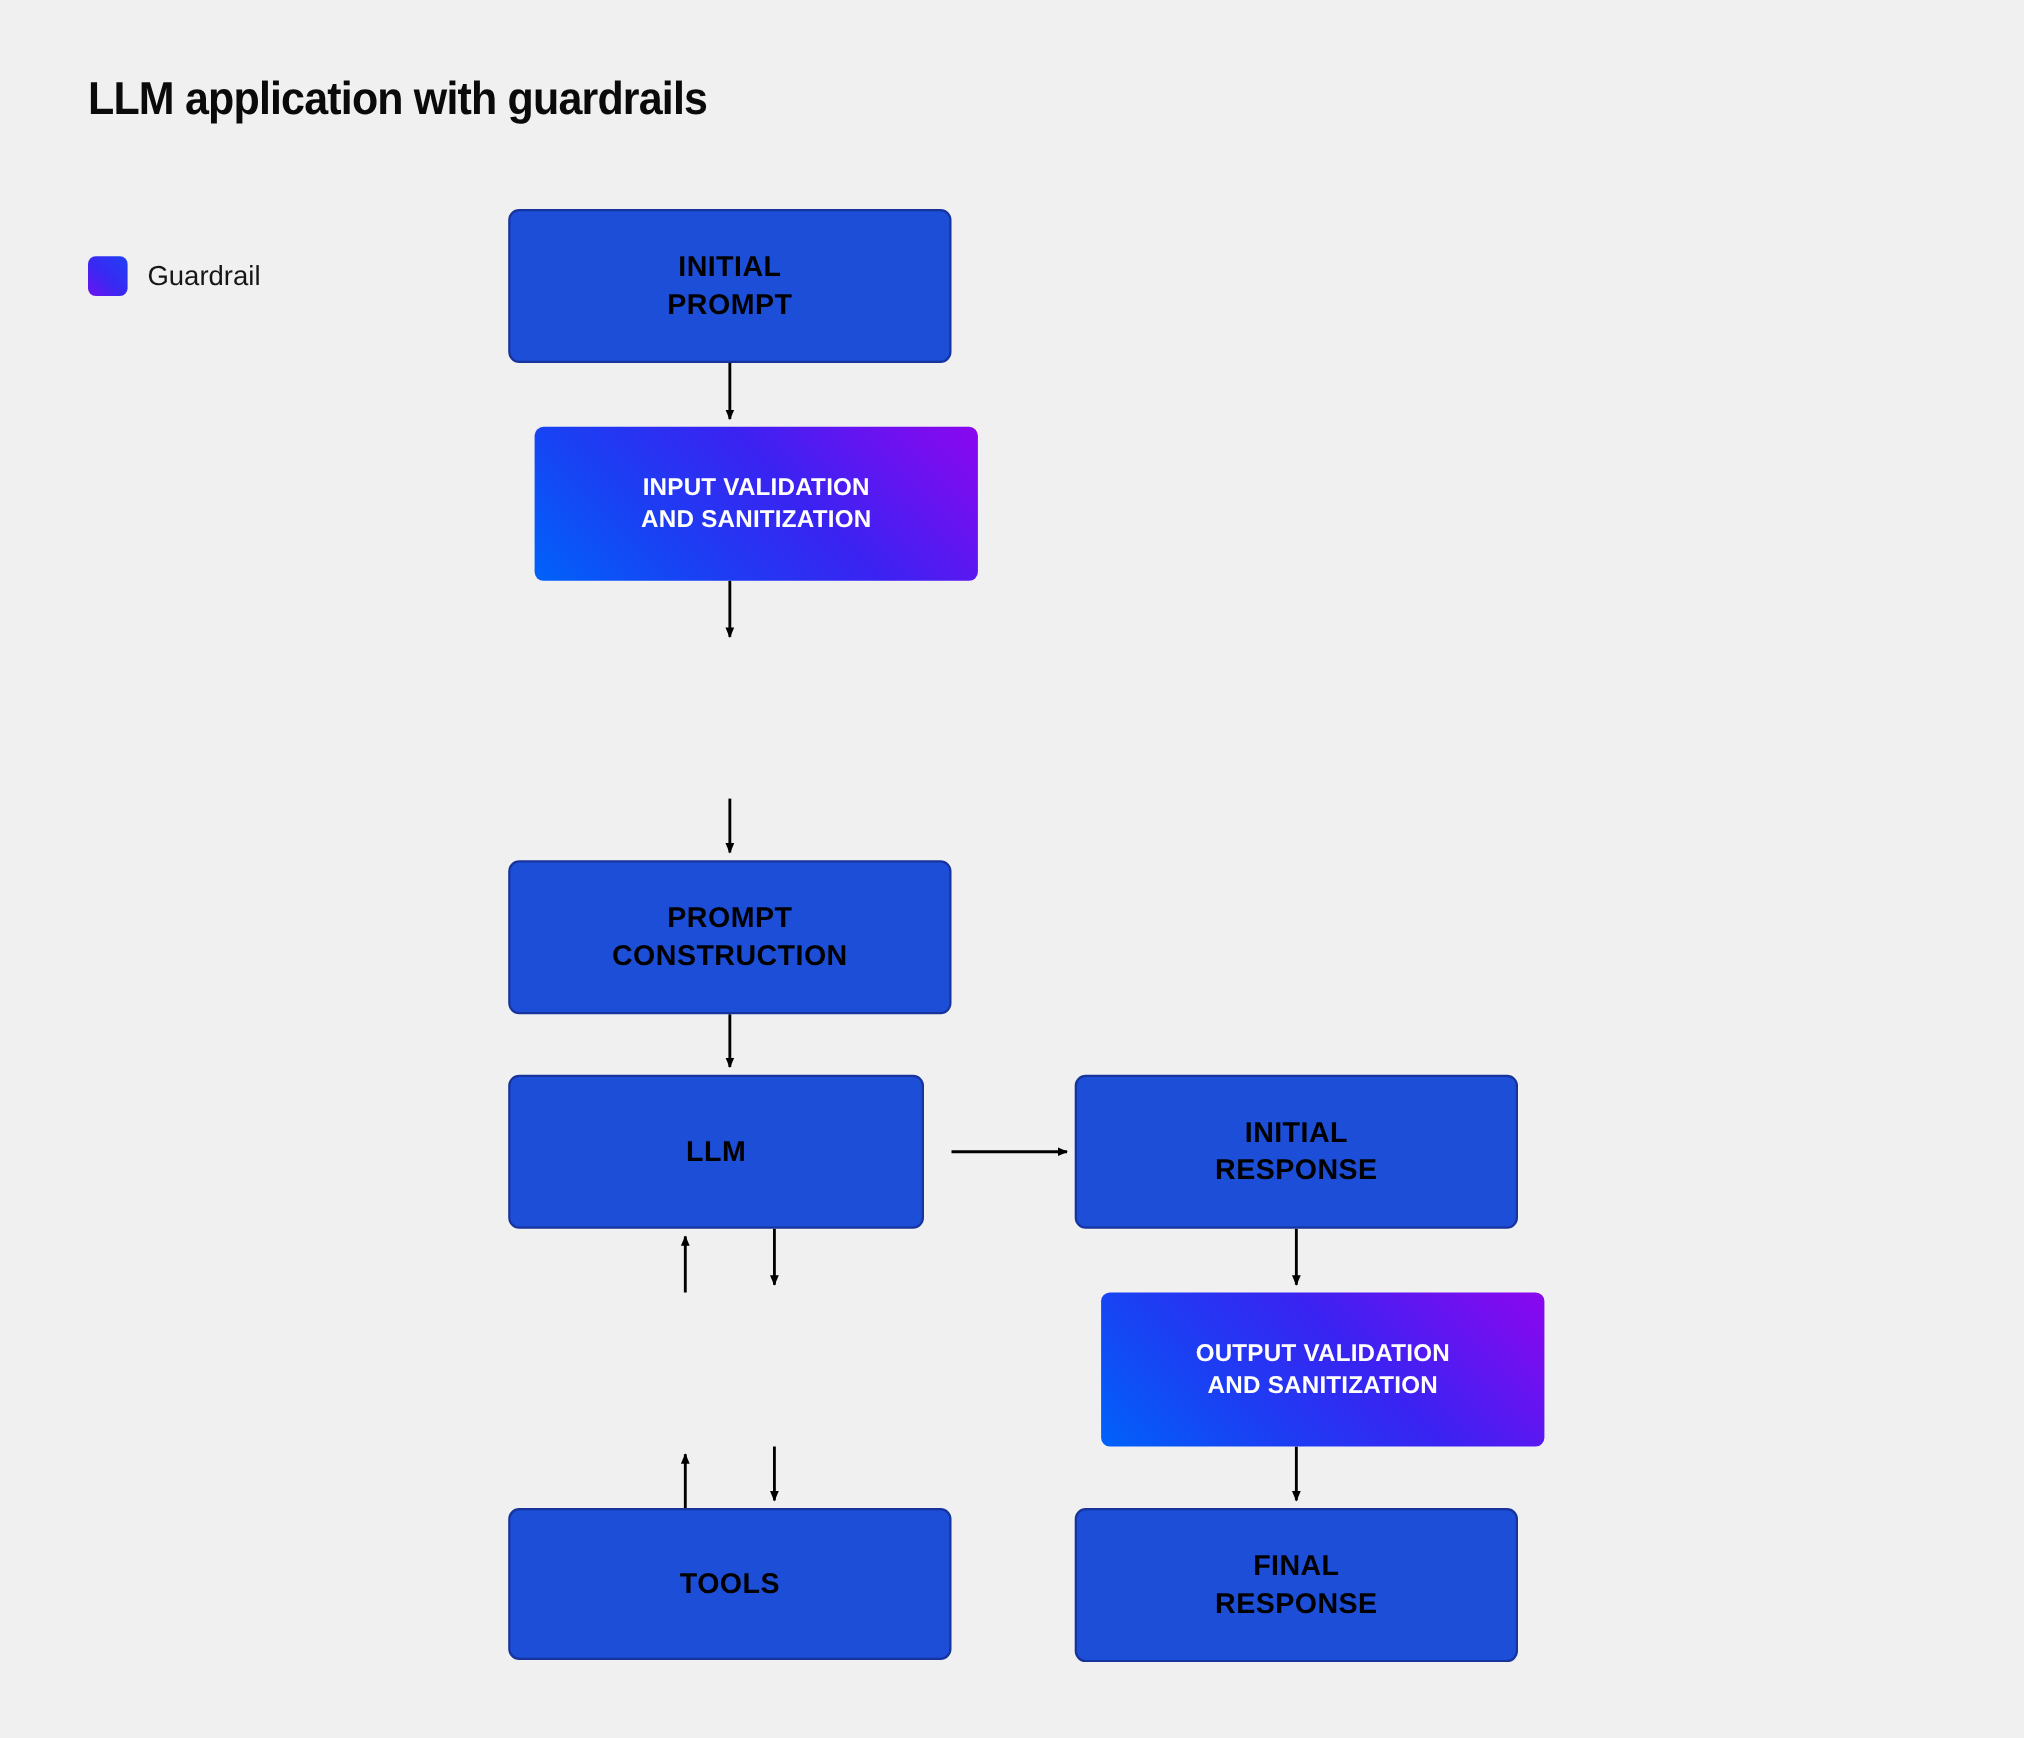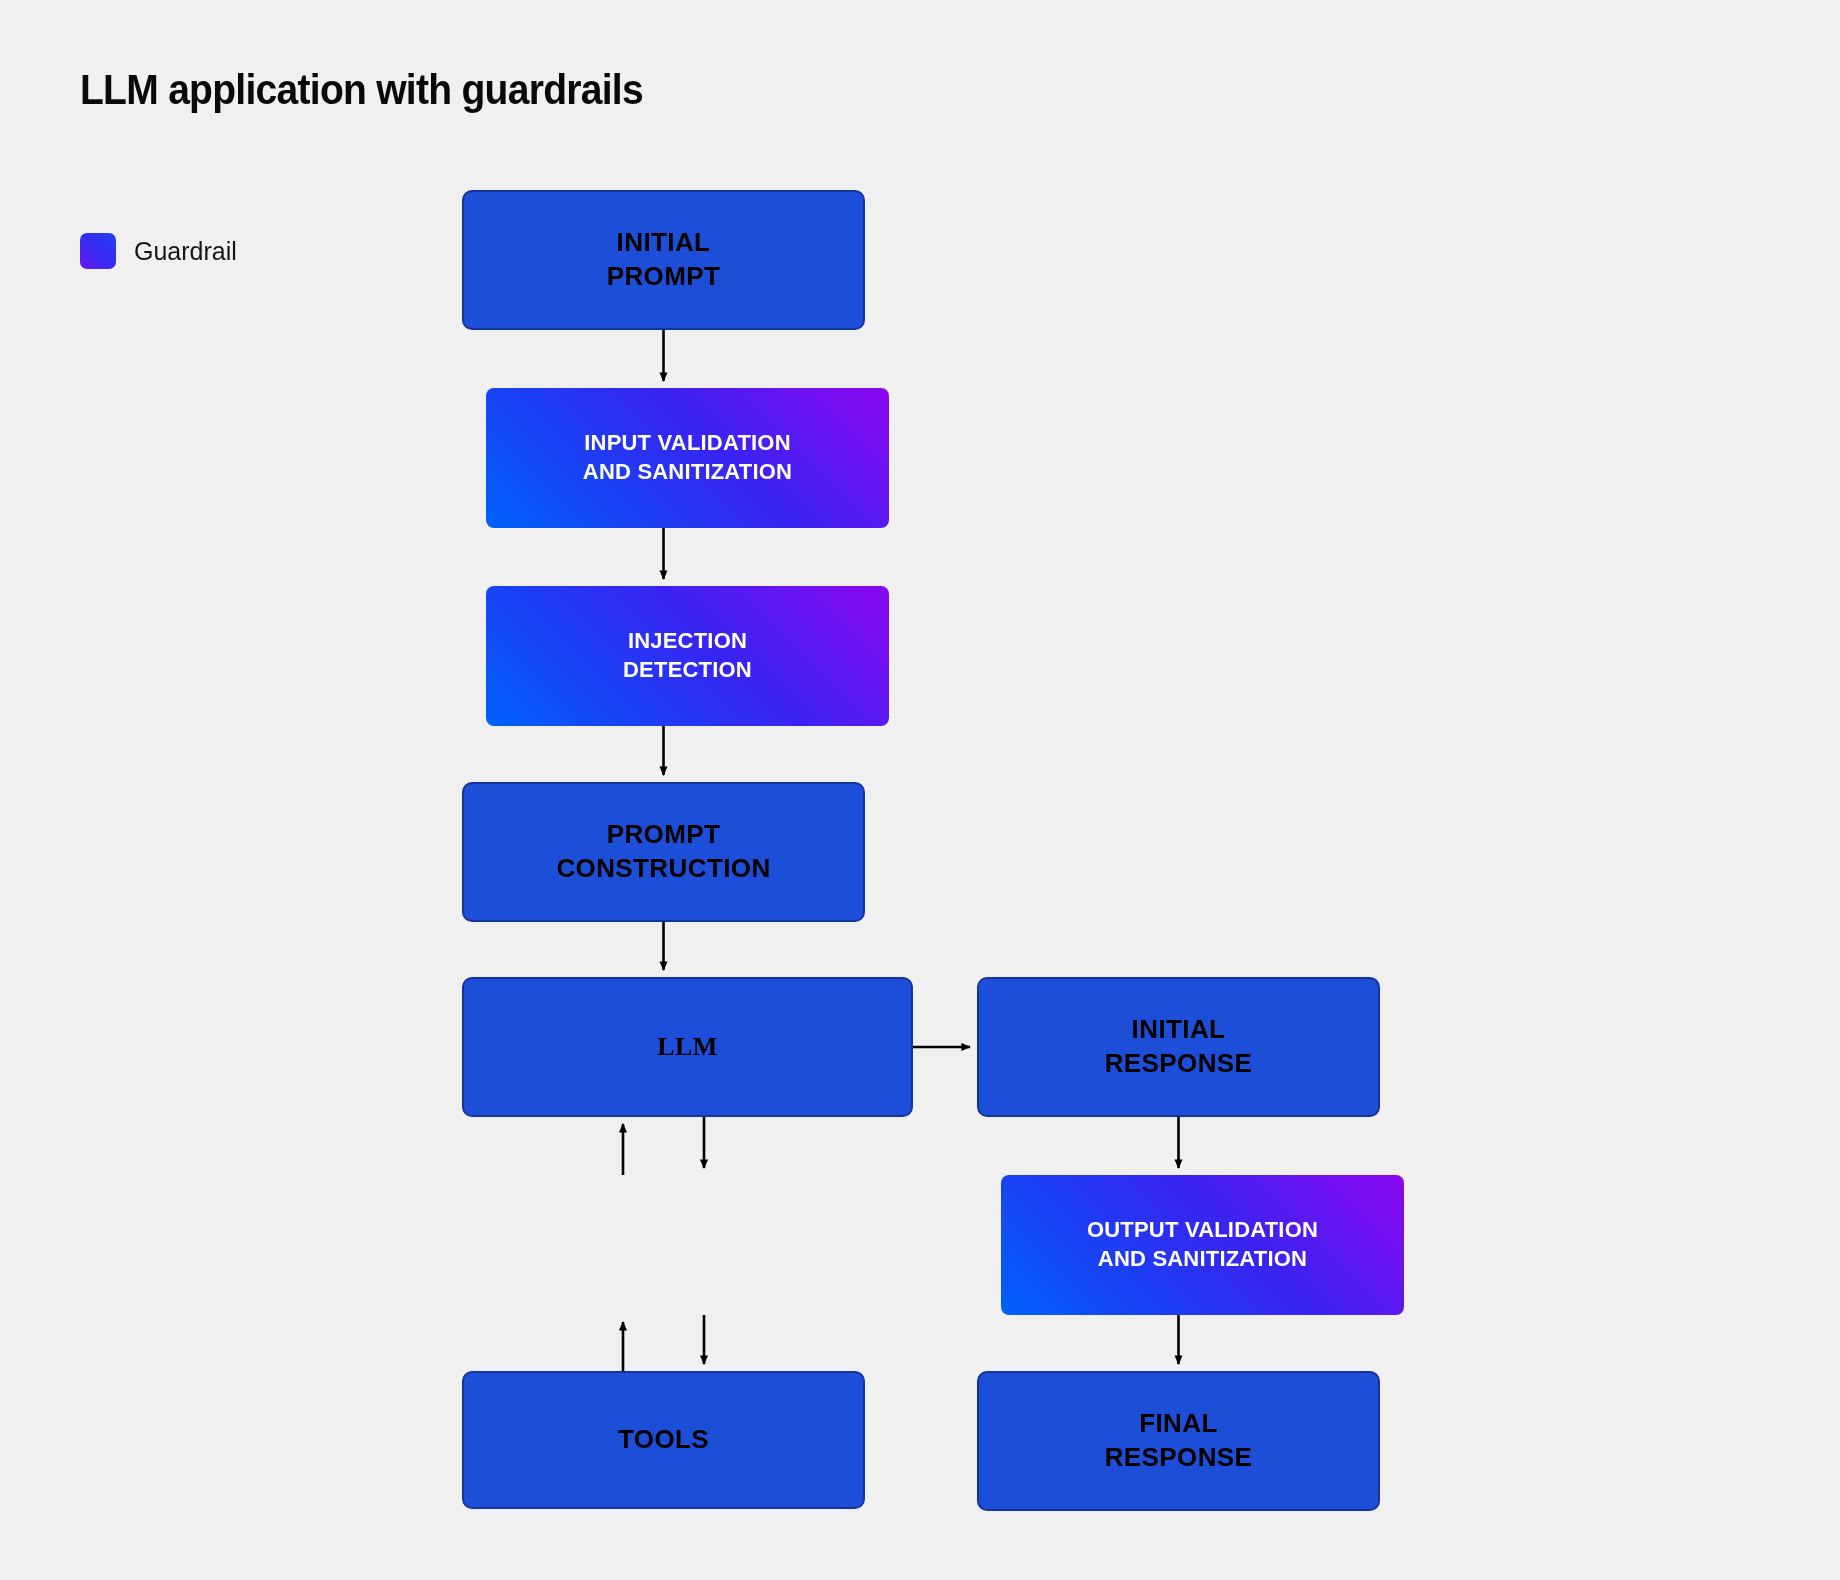--- a/index.html
+++ b/index.html
@@ -92,21 +92,21 @@
     letter-spacing: 0.2px;
     background: linear-gradient(45deg, #0062fa 0%, #1b3ff3 30%, #3a23f2 58%, #7a0df0 90%, #8a07ef 100%);
     margin-left: 24px;
   }
 
   
   #node-initial-prompt   { left: 462px;  top: 190px;  width: 403px; height: 140px; }
   #node-input-validation { left: 462px;  top: 388px;  width: 403px; height: 140px; }
   #node-injection-detect { left: 462px;  top: 586px;  width: 403px; height: 140px; }
   #node-prompt-construct { left: 462px;  top: 782px;  width: 403px; height: 140px; }
-  #node-llm              { left: 462px;  top: 977px;  width: 451px; height: 140px; font-family: Liberation Serif, serif; }
+  #node-llm              { left: 462px;  top: 977px;  width: 378px; height: 140px; }
   #node-tool-usage       { left: 462px;  top: 1175px; width: 403px; height: 140px; }
   #node-tools            { left: 462px;  top: 1371px; width: 403px; height: 138px; }
 
   #node-initial-response { left: 977px;  top: 977px;  width: 403px; height: 140px; }
   #node-output-valid     { left: 977px;  top: 1175px; width: 403px; height: 140px; }
   #node-final-response   { left: 977px;  top: 1371px; width: 403px; height: 140px; }
 
   #edges {
     position: absolute;
     left: 0;
@@ -161,24 +161,20 @@
   <div class="node plain" id="node-initial-prompt">
     <span class="node-label">INITIAL
 PROMPT</span>
   </div>
 
   <div class="node guard" id="node-input-validation">
     <span class="node-label">INPUT VALIDATION
 AND SANITIZATION</span>
   </div>
 
-  <div class="node guard" id="node-injection-detect">
-    <span class="node-label">INJECTION
-DETECTION</span>
-  </div>
 
   <div class="node plain" id="node-prompt-construct">
     <span class="node-label">PROMPT
 CONSTRUCTION</span>
   </div>
 
   <div class="node plain" id="node-llm">
     <span class="node-label">LLM</span>
   </div>
 

